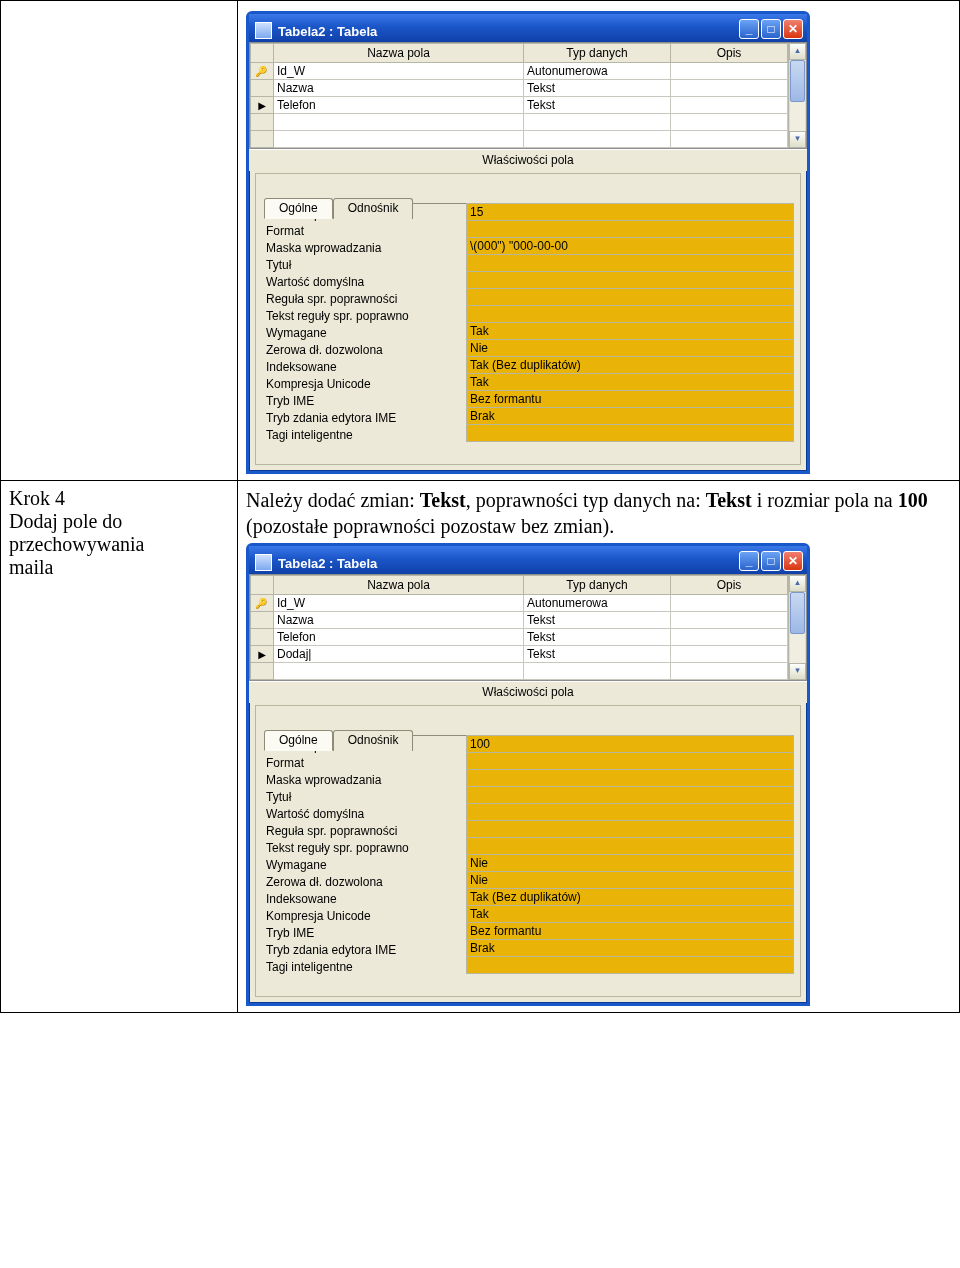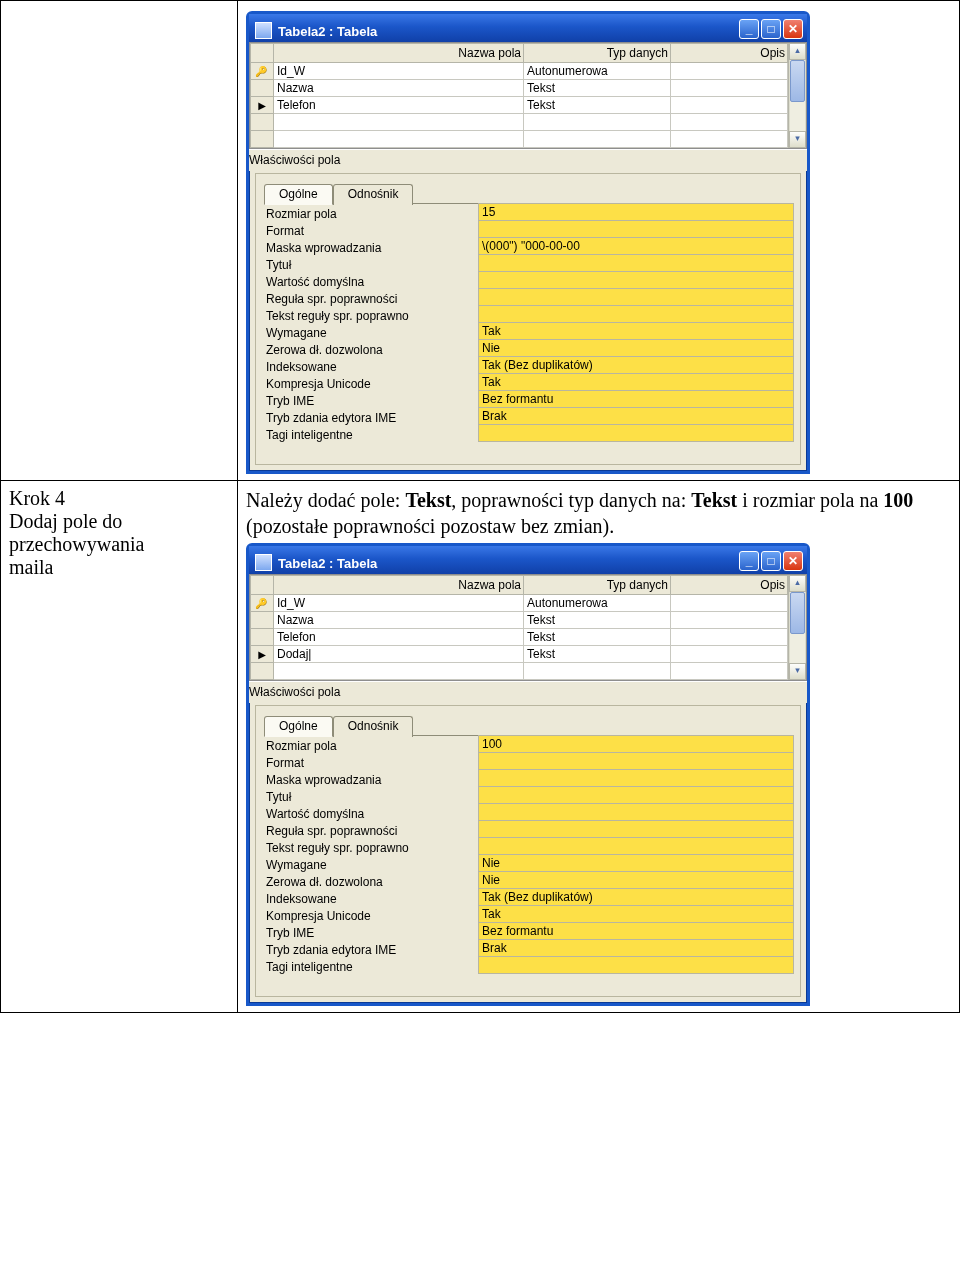--- a/index.html
+++ b/index.html
@@ -79,21 +79,21 @@
   .grid{
     border-collapse:collapse;
     width:100%;
     font-size:12px;
   }
   .grid th{
     background:#ece9d8;
     border:1px solid #b5b5a8;
     font-weight:normal;
     padding:1px 2px;
-    text-align:right;
+    text-align:center;
     height:16px;
   }
   .grid td{
     border:1px solid #c8c8c0;
     padding:0 3px;
     height:16px;
     background:#fff;
   }
   .rowhdr{
     width:16px;
@@ -114,41 +114,42 @@
     width:15px;height:15px;
     background:linear-gradient(#fdfdfb,#dedecb);
     border:1px solid #b5b5a8;
     font-size:9px;text-align:center;line-height:13px;
     color:#4a6aa5;margin:0;
   }
   .sb-track{flex:1;background:#efeee1;width:15px;border:1px solid #dcdccc;border-top:0;border-bottom:0;}
   .sb-thumb{height:40px;background:linear-gradient(#c9d8f1,#9db8e6);border:1px solid #7a98cc;border-radius:2px;margin:0 auto;width:13px;}
   
   .prop-title{
+    text-align:center;
     font-size:12px;
     padding:3px 0 4px 0;
     background:#ece9d8;
     border-top:1px solid #fff;
   }
   .prop-box{
     border:1px solid #b9b69f;
     margin:2px 6px 6px 6px;
     padding:6px 6px 4px 8px;
     background:#ece9d8;
     min-height:280px;
   }
   .tabs{display:flex;gap:0;margin-bottom:2px;}
   .tab{
     border:1px solid #8e8c78;
     border-bottom:none;
     padding:2px 14px 3px;
     background:#ece9d8;
     font-size:12px;
     border-radius:3px 3px 0 0;
-    position:relative;top:4px;
+    position:relative;top:18px;
   }
   .tab.active{
     background:#fbfaf3;
     border-bottom:1px solid #fbfaf3;
     z-index:2;
   }
   .proprows{
     display:flex;
     border-top:1px solid #8e8c78;
   }
@@ -160,25 +161,24 @@
   }
   .pl{
     width:200px;
     padding-left:2px;
     white-space:nowrap;overflow:hidden;
   }
   .pv{
     flex:1;
     border:1px solid #b9b69f;
     border-top:none;
-    background:#fde047;
+    background:#eab308;
     padding:0 3px;
     height:16px;
     line-height:16px;
-    margin-left:12px;
   }
   .pv.first{border-top:1px solid #b9b69f;}
 </style>
 </head>
 <body>
 
 <div class="page">
 <table class="doc-table">
 <tbody>
   <tr>
@@ -318,21 +318,21 @@
   </tr>
   <tr>
     <td class="left-col">
       <div>Krok 4</div>
       <div>Dodaj pole do</div>
       <div>przechowywania</div>
       <div>maila</div>
     </td>
     <td>
       <div class="instr-line">
-        <span>Należy dodać pole: </span><span class="bold">Tekst</span><span>, poprawności typ danych na: </span><span class="bold">Tekst</span><span> i rozmiar pola na </span><span class="bold">100</span><span> (pozostałe poprawności pozostaw bez zmian).</span>
+        <span>Należy dodać zmian: </span><span class="bold">Tekst</span><span>, poprawności typ danych na: </span><span class="bold">Tekst</span><span> i rozmiar pola na </span><span class="bold">100</span><span> (pozostałe poprawności pozostaw bez zmian).</span>
       </div>
       <div id="win2">
   <div class="acc-win">
     <div class="titlebar">
       <span class="ticon"></span>
       <span>Tabela2 : Tabela</span>
       <span class="spacer"></span>
       <span class="winbtn">_</span>
       <span class="winbtn">□</span>
       <span class="winbtn close">✕</span>

